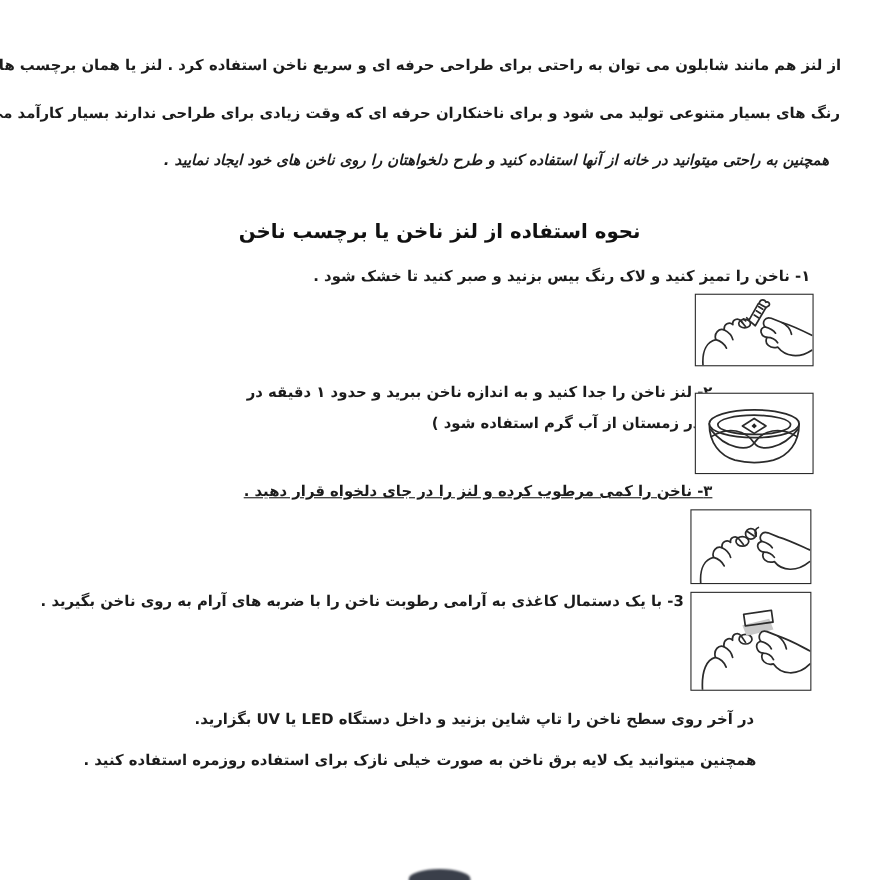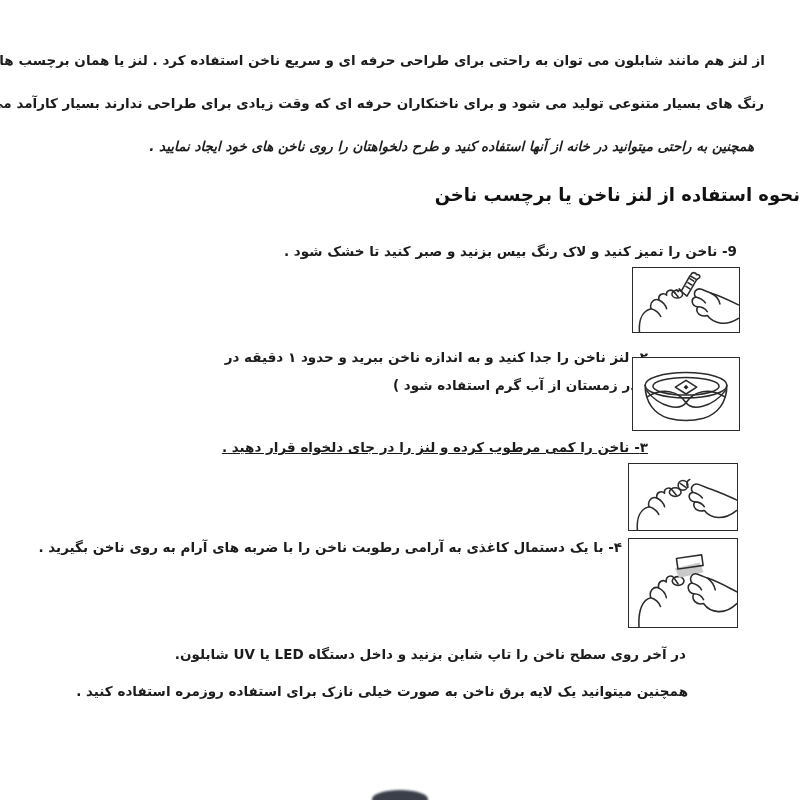--- a/index.html
+++ b/index.html
@@ -16,22 +16,22 @@
     position:absolute;
     margin:0;
     font-size:13.5px;
     font-weight:bold;
     white-space:nowrap;
     color:#1c1c1c;
   }
   .heading{
     position:absolute;
     left:0;right:0;
-    text-align:right;
-    margin:0;
+    text-align:center;
+    margin:16px;
     font-size:18px;
     font-weight:bold;
     color:#111;
   }
   .illus-box{
     position:absolute;
     border:1.5px solid #2b2b2b;
     background:#fff;
     box-sizing:border-box;
   }
@@ -66,21 +66,21 @@
 <body>
 
 <div class="page">
 
   <p class="txt" id="intro-line1">از لنز هم مانند شابلون می توان به راحتی برای طراحی حرفه ای و سریع ناخن استفاده کرد . لنز یا همان برچسب های ناخن در طرح ها و</p>
   <p class="txt" id="intro-line2">رنگ های بسیار متنوعی تولید می شود و برای ناخنکاران حرفه ای که وقت زیادی برای طراحی ندارند بسیار کارآمد می باشد.</p>
   <p class="txt" id="intro-line3">همچنین به راحتی میتوانید در خانه از آنها استفاده کنید و طرح دلخواهتان را روی ناخن های خود ایجاد نمایید .</p>
 
   <h1 class="heading" id="heading">نحوه استفاده از لنز ناخن یا برچسب ناخن</h1>
 
-  <p class="txt" id="step1-text">9- ناخن را تمیز کنید و لاک رنگ بیس بزنید و صبر کنید تا خشک شود .</p>
+  <p class="txt" id="step1-text">۱- ناخن را تمیز کنید و لاک رنگ بیس بزنید و صبر کنید تا خشک شود .</p>
   <div class="illus-box" id="box1">
     <svg viewBox="0 0 108 66" aria-hidden="true">
       <g class="line-art">
 
         <path d="M6,66 C5,52 10,44 18,42 C16,36 21,31 26,33 C25,27 31,25 34,28 C33,23 39,21 42,25 L46,30"></path>
         <path d="M18,42 C22,43 26,46 28,50 M26,33 C30,35 33,38 34,42"></path>
 
         <ellipse cx="45" cy="27" rx="5.5" ry="4"></ellipse>
         <path d="M41,24 l2,2 M44,22.5 l2,2 M47,21.5 l2,2"></path>
 
@@ -128,38 +128,38 @@
         <circle cx="55" cy="22" r="5"></circle>
         <path d="M52,20 l6,4"></path>
 
         <path d="M110,48 C98,58 84,57 77,48 C70,50 64,45 67,39 C61,38 59,31 65,29 C62,25 65,19 71,21 L81,25 C91,28 101,33 110,37"></path>
         <path d="M67,39 C71,39 75,41 77,44 M65,29 C69,30 73,32 75,35"></path>
         <path d="M60,24 C58,21 59,17 62,16"></path>
       </g>
     </svg>
   </div>
 
-  <p class="txt" id="step4-text">۴- با یک دستمال کاغذی به آرامی رطوبت ناخن را با ضربه های آرام به روی ناخن بگیرید .</p>
+  <p class="txt" id="step4-text">3- با یک دستمال کاغذی به آرامی رطوبت ناخن را با ضربه های آرام به روی ناخن بگیرید .</p>
   <div class="illus-box" id="box4">
     <svg viewBox="0 0 110 90" aria-hidden="true">
       <g class="line-art">
 
         <path d="M10,90 C9,72 14,62 22,60 C20,53 25,48 30,50 C29,43 35,41 38,44 C37,38 43,36 46,40 L50,46"></path>
         <path d="M22,60 C26,61 30,64 32,69 M30,50 C34,52 37,55 38,60"></path>
 
         <ellipse cx="50" cy="43" rx="6" ry="4.5"></ellipse>
 
         <polygon points="47,30 72,24 76,34 51,40" fill="#c9c9c9" stroke="none"></polygon>
         <rect x="49" y="18" width="26" height="11" transform="rotate(-8 62 24)"></rect>
 
         <path d="M110,66 C98,78 83,76 76,66 C69,68 63,62 66,56 C60,55 58,47 64,45 C61,40 64,34 70,36 L80,40 C92,44 102,50 110,54"></path>
         <path d="M66,56 C70,56 74,58 76,62 M64,45 C68,46 72,48 74,52"></path>
         <path d="M80,40 C84,43 87,47 88,52"></path>
       </g>
     </svg>
   </div>
 
-  <p class="txt" id="footer-line1">در آخر روی سطح ناخن را تاپ شاین بزنید و داخل دستگاه LED یا UV شابلون.</p>
+  <p class="txt" id="footer-line1">در آخر روی سطح ناخن را تاپ شاین بزنید و داخل دستگاه LED یا UV بگزارید.</p>
   <p class="txt" id="footer-line2">همچنین میتوانید یک لایه برق ناخن به صورت خیلی نازک برای استفاده روزمره استفاده کنید .</p>
 
   <div class="smudge"></div>
 
 </div>
 
 </body></html>

